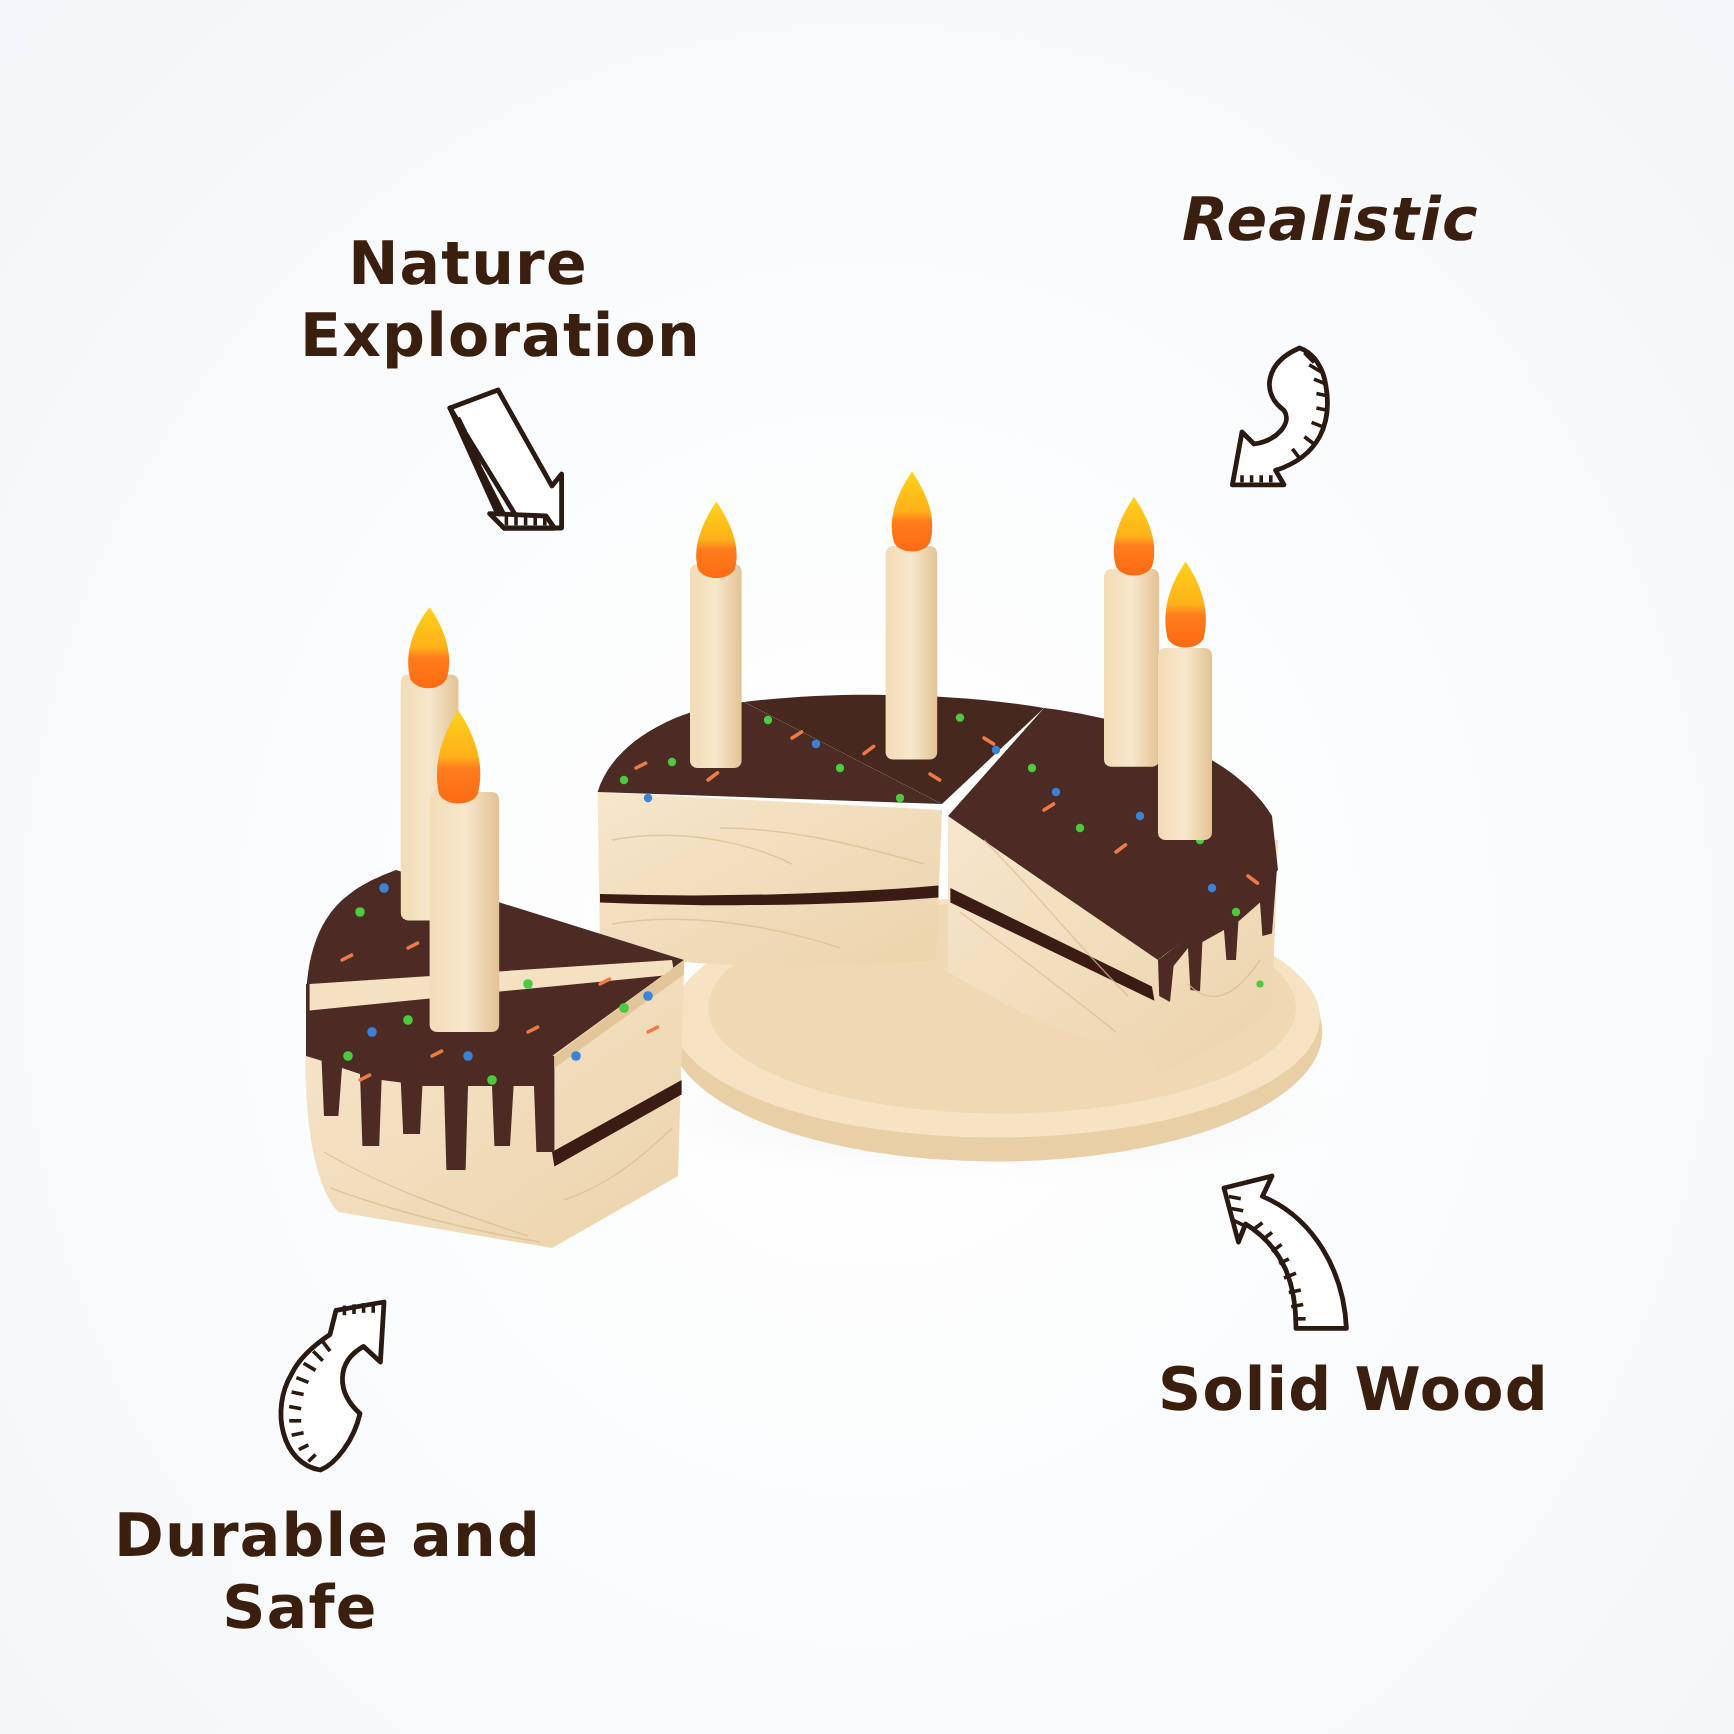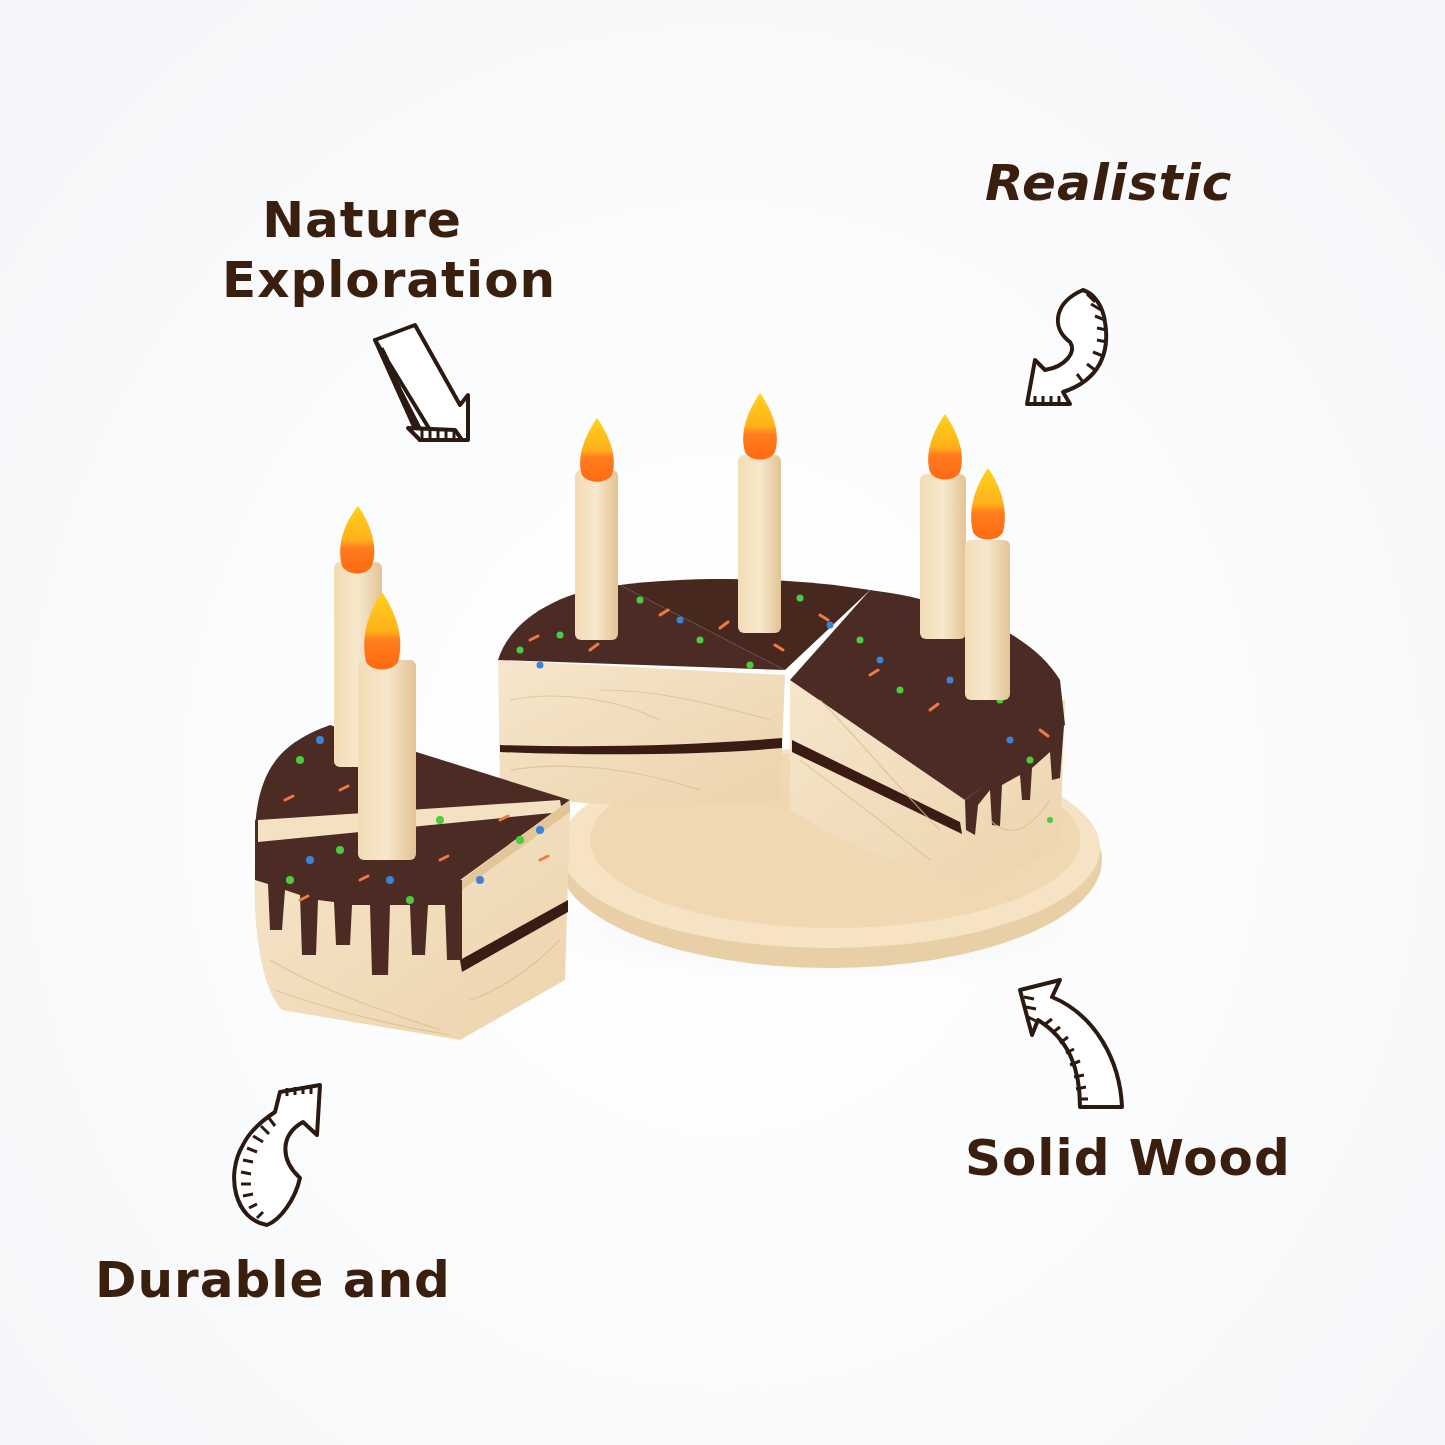--- a/index.html
+++ b/index.html
@@ -18,35 +18,36 @@
     text-align: center;
     letter-spacing: 1px;
     white-space: nowrap;
   }
   .arrow { position: absolute; }
   .scene { position: absolute; left: 0; top: 0; width: 1445px; height: 1445px; }
 </style>
 </head>
 <body>
 
-<div class="label" style="left:222px; top:190px; width:280px;">
+<div class="label" style="left:250px; top:190px; width:280px;">
   <div>Nature</div>
   <div>Exploration</div>
 </div>
 
 <div class="label" style="left:985px; top:153px; width:235px;font-style:italic;">
   <div>Realistic</div>
 </div>
 
 <div class="label" style="left:965px; top:1128px; width:290px;">
   <div>Solid Wood</div>
 </div>
 
 <div class="label" style="left:95px; top:1250px; width:310px;">
   <div>Durable and</div>
+  <div>Safe</div>
 </div>
 
 <svg class="arrow" style="left:360px; top:310px;" width="130" height="150" viewBox="0 0 130 150">
   <g fill="#fff" stroke="#2b1a12" stroke-width="4" stroke-linejoin="round">
     <path d="M15 30 L55 15 L100 95 L108 85 L108 130 L60 130 L70 120 L15 30 Z"></path>
     <path d="M15 30 L22 45 L62 123 L60 130 Z" fill="#2b1a12"></path>
     <path d="M48 118 L60 130 L102 130 L95 120 Z" fill="#fff"></path>
   </g>
   <g stroke="#2b1a12" stroke-width="3">
     <line x1="22" y1="38" x2="28" y2="50"></line>

